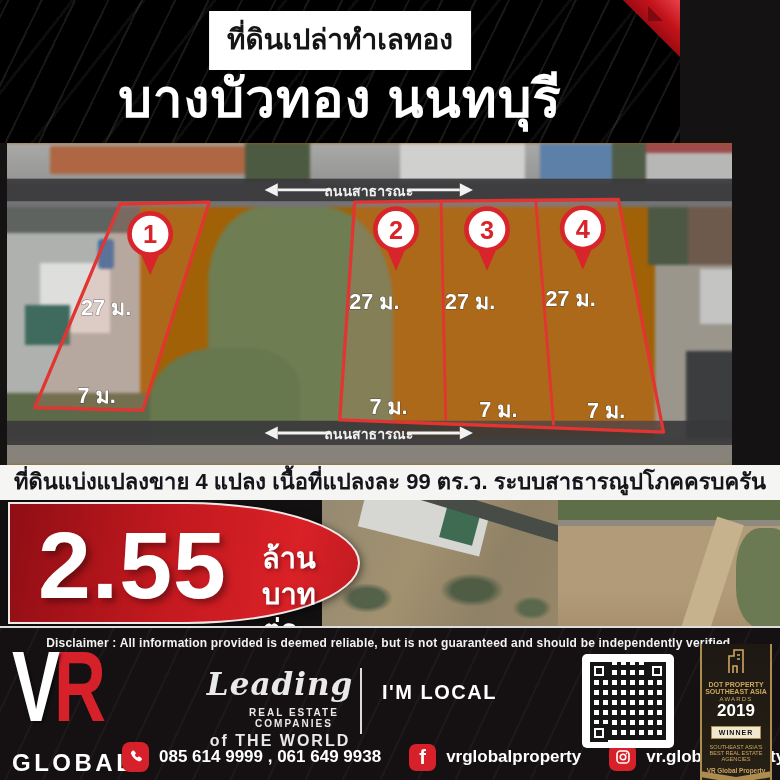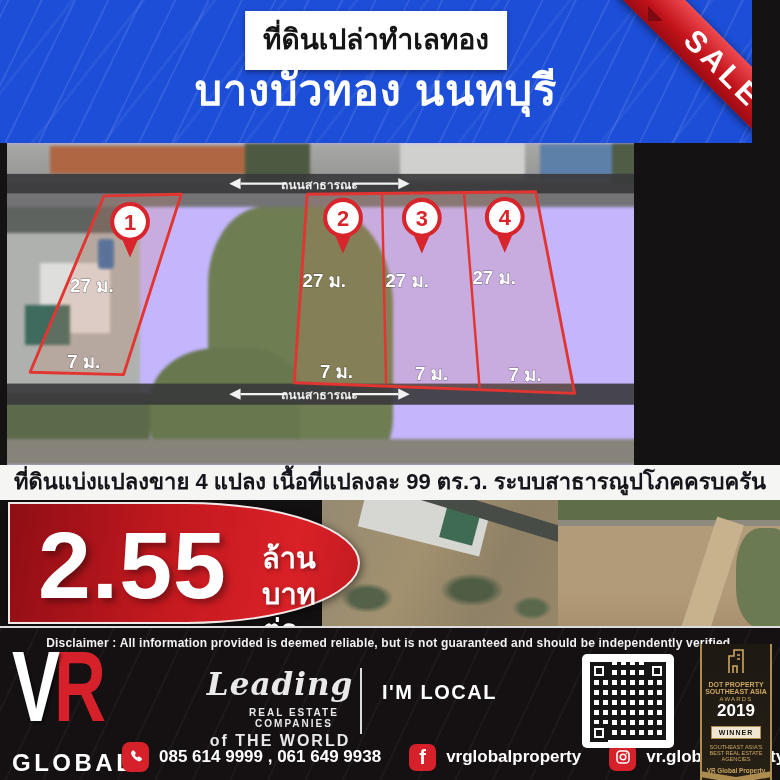--- a/index.html
+++ b/index.html
@@ -1,43 +1,43 @@
 <!DOCTYPE html>
 <html><head>
 <meta charset="utf-8">
 <style>
   * { margin:0; padding:0; box-sizing:border-box; }
   html,body { background:#000; }
   body { font-family:"Liberation Sans","DejaVu Sans",sans-serif; }
   #flyer { position:relative; width:780px; height:780px; overflow:hidden; background:#151213; }
 
   
-  .header { position:absolute; left:0; top:0; width:752px; height:143px; background:#1d4ed8; overflow:hidden; }
+  .header { position:absolute; left:0; top:0; width:680px; height:143px; background:#000000; overflow:hidden; }
   .header::before { content:""; position:absolute; inset:-40px;
     background:
       repeating-linear-gradient(116deg, rgba(255,255,255,.09) 0 2px, transparent 2px 30px),
       repeating-linear-gradient(128deg, rgba(255,255,255,.05) 0 3px, transparent 3px 56px);
   }
   .hbadge { position:absolute; left:50%; top:11px; transform:translateX(-50%);
     background:#ffffff; color:#151515; font-size:28px; font-weight:bold;
     padding:6px 18px 9px; white-space:nowrap; box-shadow:0 2px 5px rgba(0,0,0,.45); }
   .htitle { position:absolute; top:56px; width:100%; text-align:center;
-    font-size:43px; font-weight:bold; color:#ffffff; letter-spacing:1px; }
+    font-size:53px; font-weight:bold; color:#ffffff; letter-spacing:1px; }
   .ribbon { position:absolute; left:593px; top:47px; width:260px; height:44px;
     transform:rotate(45deg); background:linear-gradient(180deg,#ee4a50,#c3131b 60%,#9d0b12);
     display:flex; align-items:center; justify-content:center;
     color:#fff; font-size:30px; font-weight:bold; letter-spacing:4px;
     box-shadow:0 2px 8px rgba(0,0,0,.55); }
   .fold1 { position:absolute; left:648px; top:6px; width:15px; height:15px; background:#7d0a10;
     clip-path:polygon(0 0,100% 100%,0 100%); }
   .fold2 { position:absolute; left:760px; top:118px; width:15px; height:15px; background:#7d0a10;
     clip-path:polygon(0 0,100% 0,100% 100%); }
 
   
-  .photo { position:absolute; left:0; top:143px; width:634px; height:322px; background:#c4b5fd; overflow:hidden; }
+  .photo { position:absolute; left:0; top:143px; width:732px; height:322px; background:#a16207; overflow:hidden; }
   .terrain { position:absolute; inset:0; filter:blur(1.6px); }
   .terrain div { position:absolute; }
   .t-grass1 { left:208px; top:64px; width:185px; height:258px; background:#6e7d52; border-radius:30% 38% 18% 26%; }
   .t-grass2 { left:150px; top:205px; width:150px; height:117px; background:#67774e; border-radius:45% 35% 20% 30%; }
   .t-leftgreen { left:0; top:250px; width:150px; height:72px; background:#5d6a49; }
   .t-leftbldg { left:0; top:64px; width:140px; height:192px; background:#aeb1ad; }
   .t-leftbldg-dark { left:0; top:64px; width:140px; height:26px; background:#5f6360; }
   .t-leftwhite { left:40px; top:120px; width:70px; height:70px; background:#dededc; }
   .t-leftteal { left:25px; top:162px; width:45px; height:40px; background:#3f6a5e; }
   .t-car { left:98px; top:96px; width:16px; height:30px; background:#3c6ea5; border-radius:4px; }

